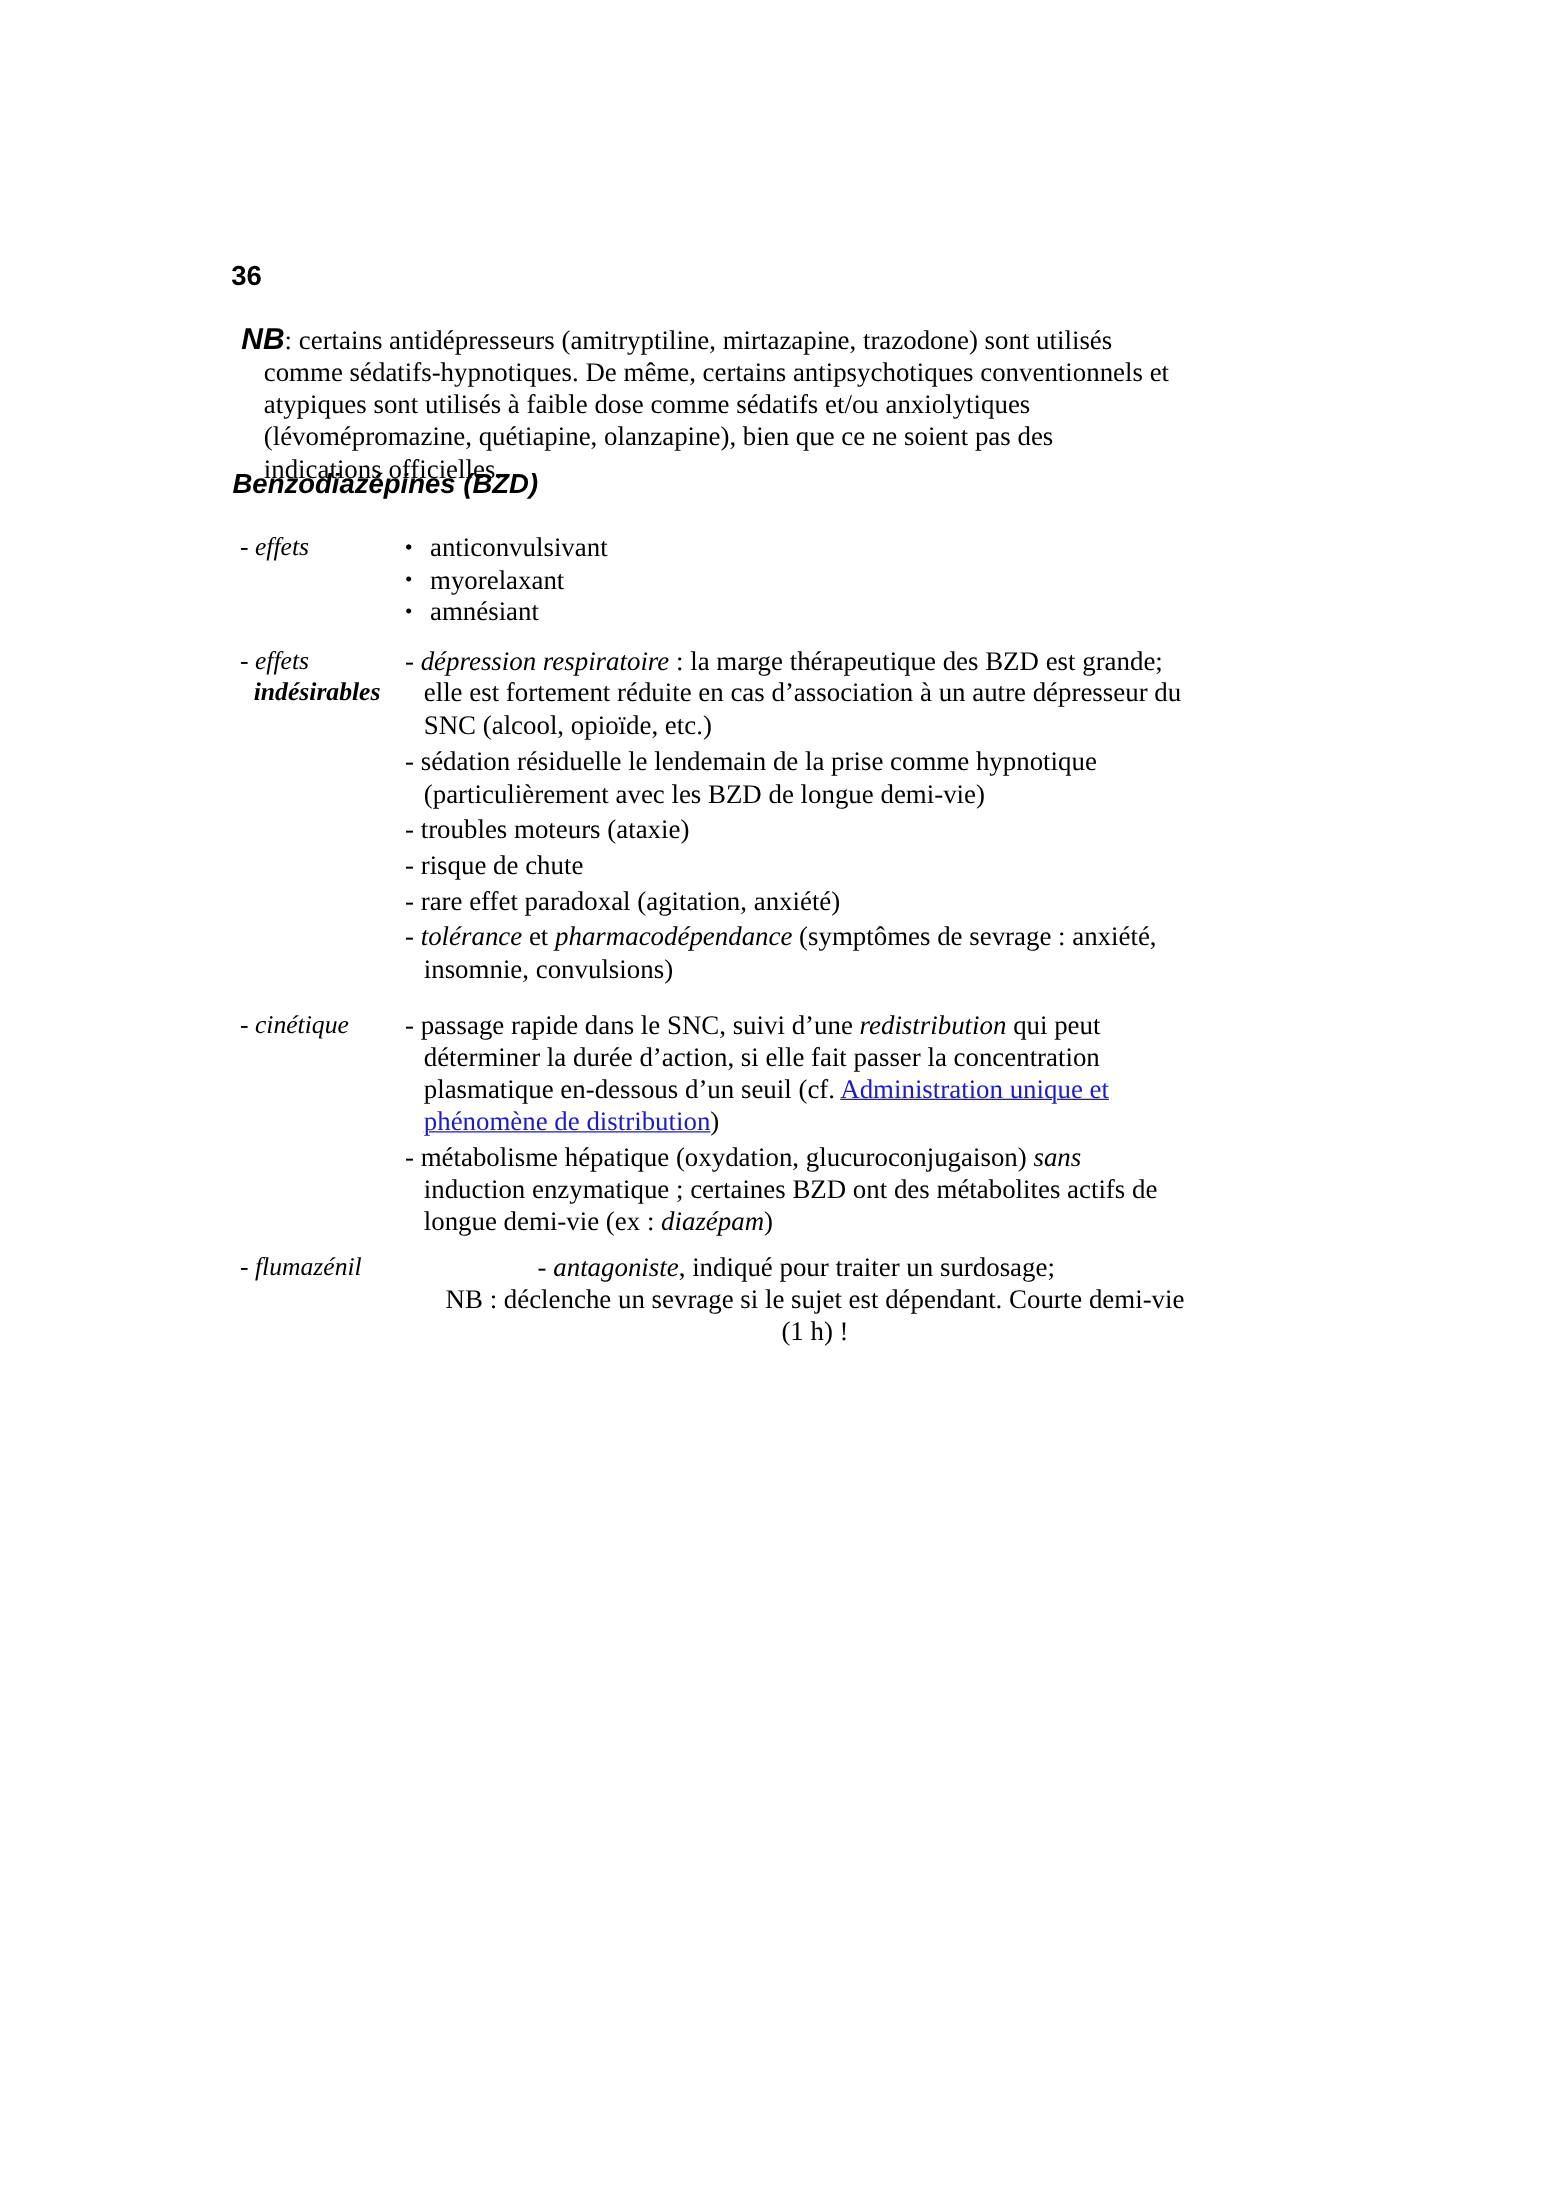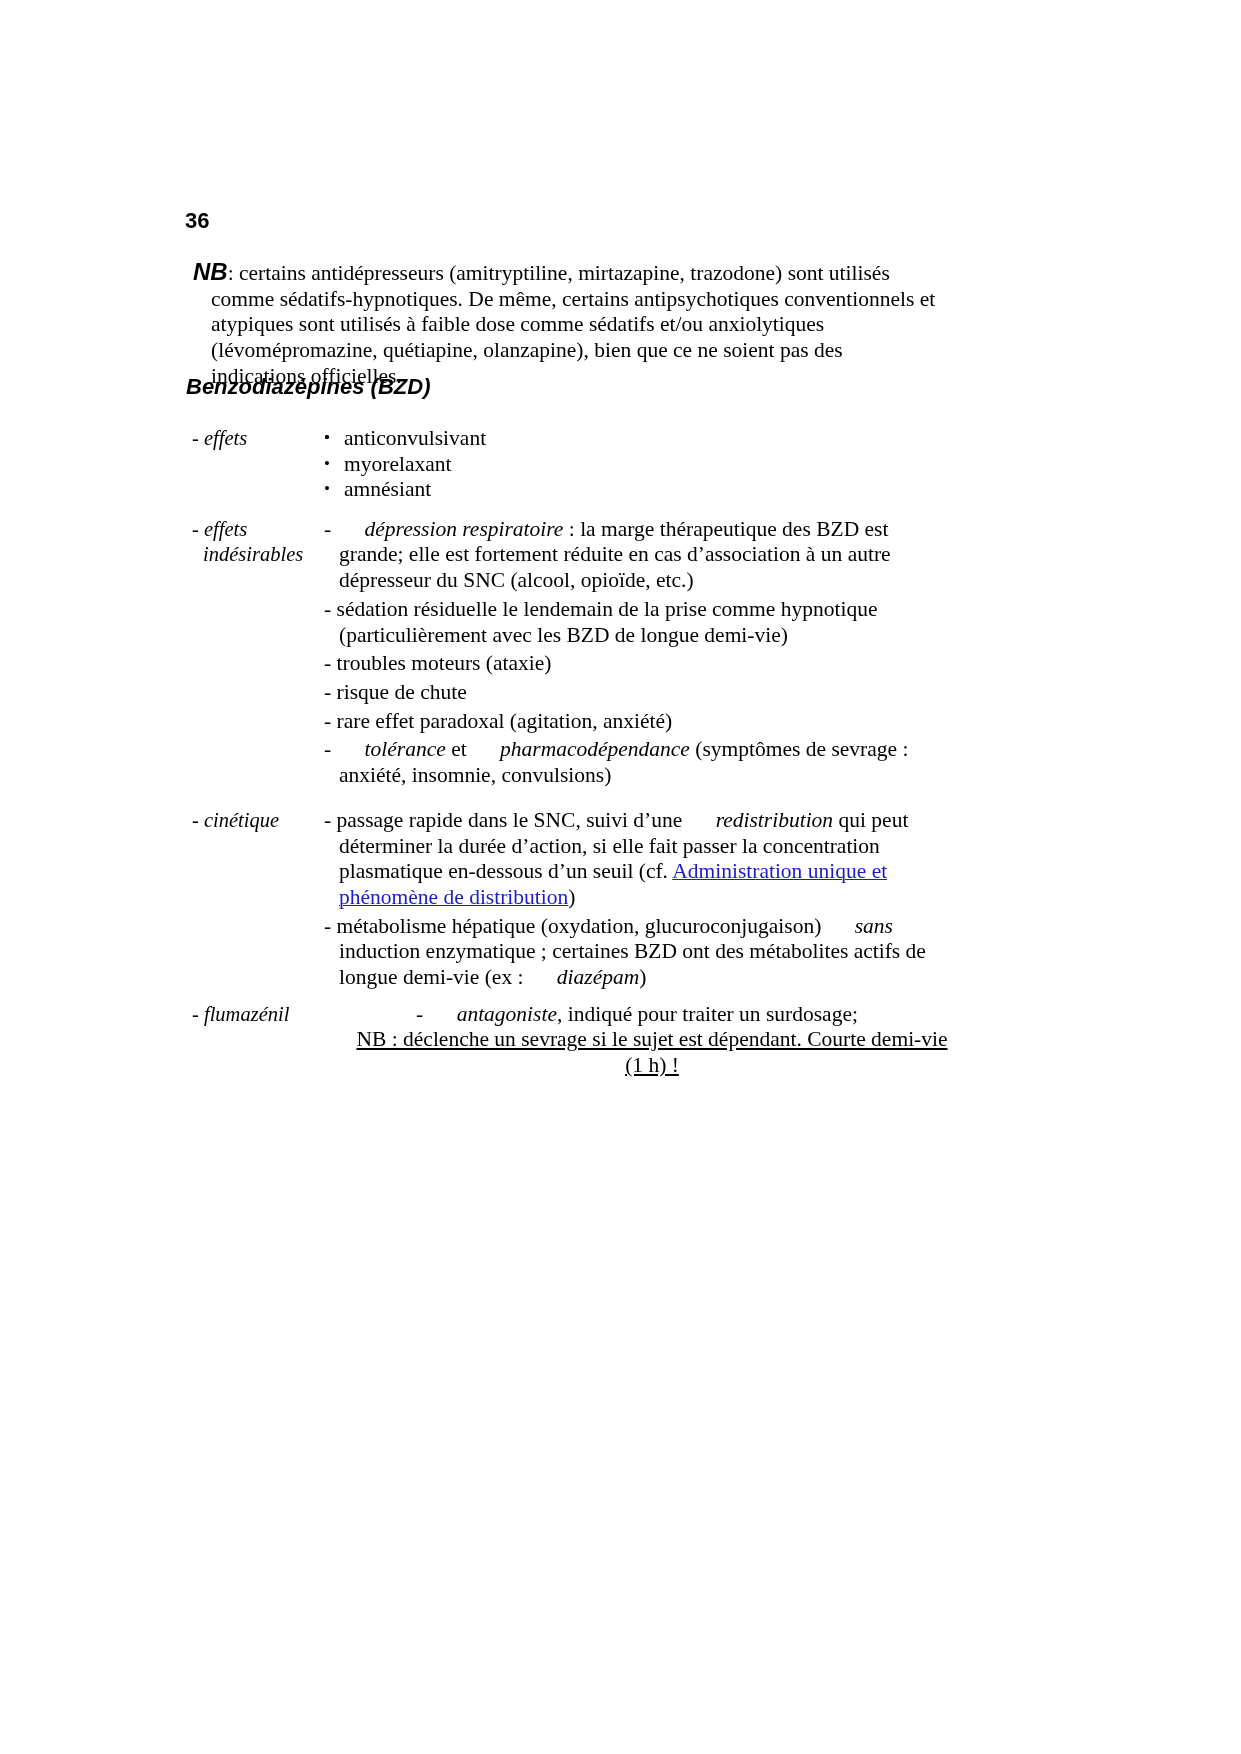--- a/index.html
+++ b/index.html
@@ -78,21 +78,21 @@
   .row-term {
     flex: 0 0 134px;
     width: 134px;
     font-size: 20.5px;
     line-height: 25.6px;
     font-style: italic;
     padding-left: 2px;
     box-sizing: border-box;
   }
   .row-term .dash { font-style: normal; }
-  .row-term .term-line2 { display: block; padding-left: 11px; }
+  .row-term .term-line2 { display: block; padding-left: 11px; font-weight: bold; }
   .row-content {
     flex: 1 1 auto;
     font-size: 21.5px;
     line-height: 25.7px;
   }
   
   ul.bullets {
     margin: 0;
     padding: 0;
     list-style: none;
@@ -115,30 +115,30 @@
     padding: 0;
     list-style: none;
   }
   ul.dashes li {
     padding-left: 15px;
     text-indent: -15px;
     margin-bottom: 3px;
     line-height: 25.7px;
   }
   ul.dashes li.tight { margin-bottom: 0; text-align: center; }
-  .it { font-style: italic; margin-left: 28px; }
+  .it { font-style: italic; }
   a.doclink {
     color: #1b1bcd;
     text-decoration: underline;
     text-decoration-thickness: 1px;
   }
   .row-gap-sm { height: 8px; }
   .row-gap-md { height: 14px; }
   .row-gap-lg { height: 16px; }
-  .cont-indent { padding-left: 15px; text-indent: 0; display: block; text-decoration: underline; }
+  .cont-indent { padding-left: 15px; text-indent: 0; display: block; }
 </style>
 </head>
 <body>
 
 <div class="page">
 
   <div class="page-number">36</div>
 
   <div class="nb-block">
     <p>

